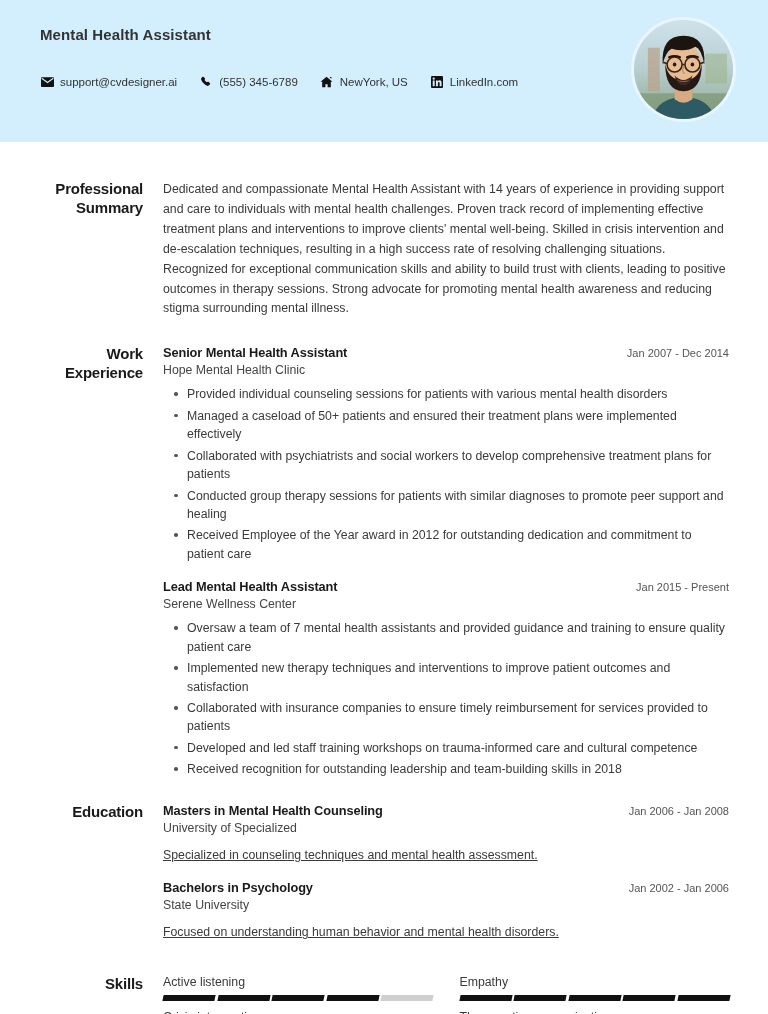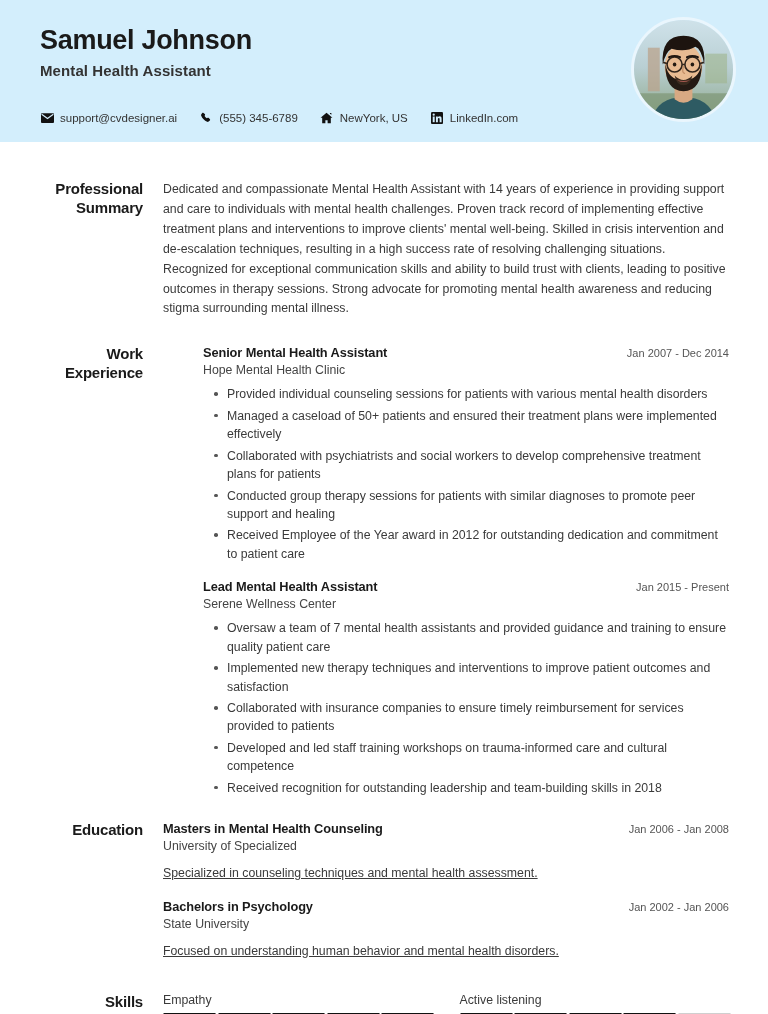--- a/index.html
+++ b/index.html
@@ -101,21 +101,21 @@
   }
 
   #summary-section { margin-top: 38px; }
   .summary-text {
     font-size: 12.3px;
     line-height: 1.62;
     color: #3a3a3a;
     text-align: left;
   }
 
-  #work-section { margin-top: 26px; gap: 40px; }
+  #work-section { margin-top: 26px; }
   #education-section { margin-top: 21px; }
   #skills-section { margin-top: 33px; }
 
   .entry { margin-bottom: 0; }
   .entry + .entry { margin-top: 16px; }
   .entry-head {
     display: flex;
     justify-content: space-between;
     align-items: baseline;
   }
@@ -192,21 +192,20 @@
     background: #cfcfcf;
     transform: skewX(-12deg);
   }
   .seg.on { background: #111111; }
 </style>
 </head>
 <body>
 
 <div class="header">
 
-  <div class="name">Samuel Johnson</div>
   <div class="job-title">Mental Health Assistant</div>
 
   <div class="contact-row">
 
     <div class="contact-item">
       <span class="ci">
         <svg viewBox="0 0 16 12" width="13" height="10" fill="currentColor">
           <rect x="0" y="0" width="16" height="12" rx="1.2"></rect>
           <path d="M0.8 1.4 L8 6.6 L15.2 1.4" stroke="#d3eefc" stroke-width="1.5" fill="none"></path>
         </svg>
@@ -361,42 +360,42 @@
 
     </div>
   </div>
 
   <div class="section" id="skills-section">
     <div class="sec-label">Skills</div>
     <div class="sec-body">
       <div class="skills-grid">
 
         <div class="skill">
+          <div class="skill-name">Active listening</div>
+          <div class="skill-bar">
+              <span class="seg on"></span>
+              <span class="seg on"></span>
+              <span class="seg on"></span>
+              <span class="seg on"></span>
+              <span class="seg"></span>
+            </div>
+        </div>
+
+        <div class="skill">
           <div class="skill-name">Empathy</div>
           <div class="skill-bar">
               <span class="seg on"></span>
               <span class="seg on"></span>
               <span class="seg on"></span>
               <span class="seg on"></span>
               <span class="seg on"></span>
             </div>
         </div>
 
         <div class="skill">
-          <div class="skill-name">Active listening</div>
-          <div class="skill-bar">
-              <span class="seg on"></span>
-              <span class="seg on"></span>
-              <span class="seg on"></span>
-              <span class="seg on"></span>
-              <span class="seg"></span>
-            </div>
-        </div>
-
-        <div class="skill">
           <div class="skill-name">Crisis intervention</div>
 
         </div>
 
         <div class="skill">
           <div class="skill-name">Therapeutic communication</div>
 
         </div>
 
       </div>

